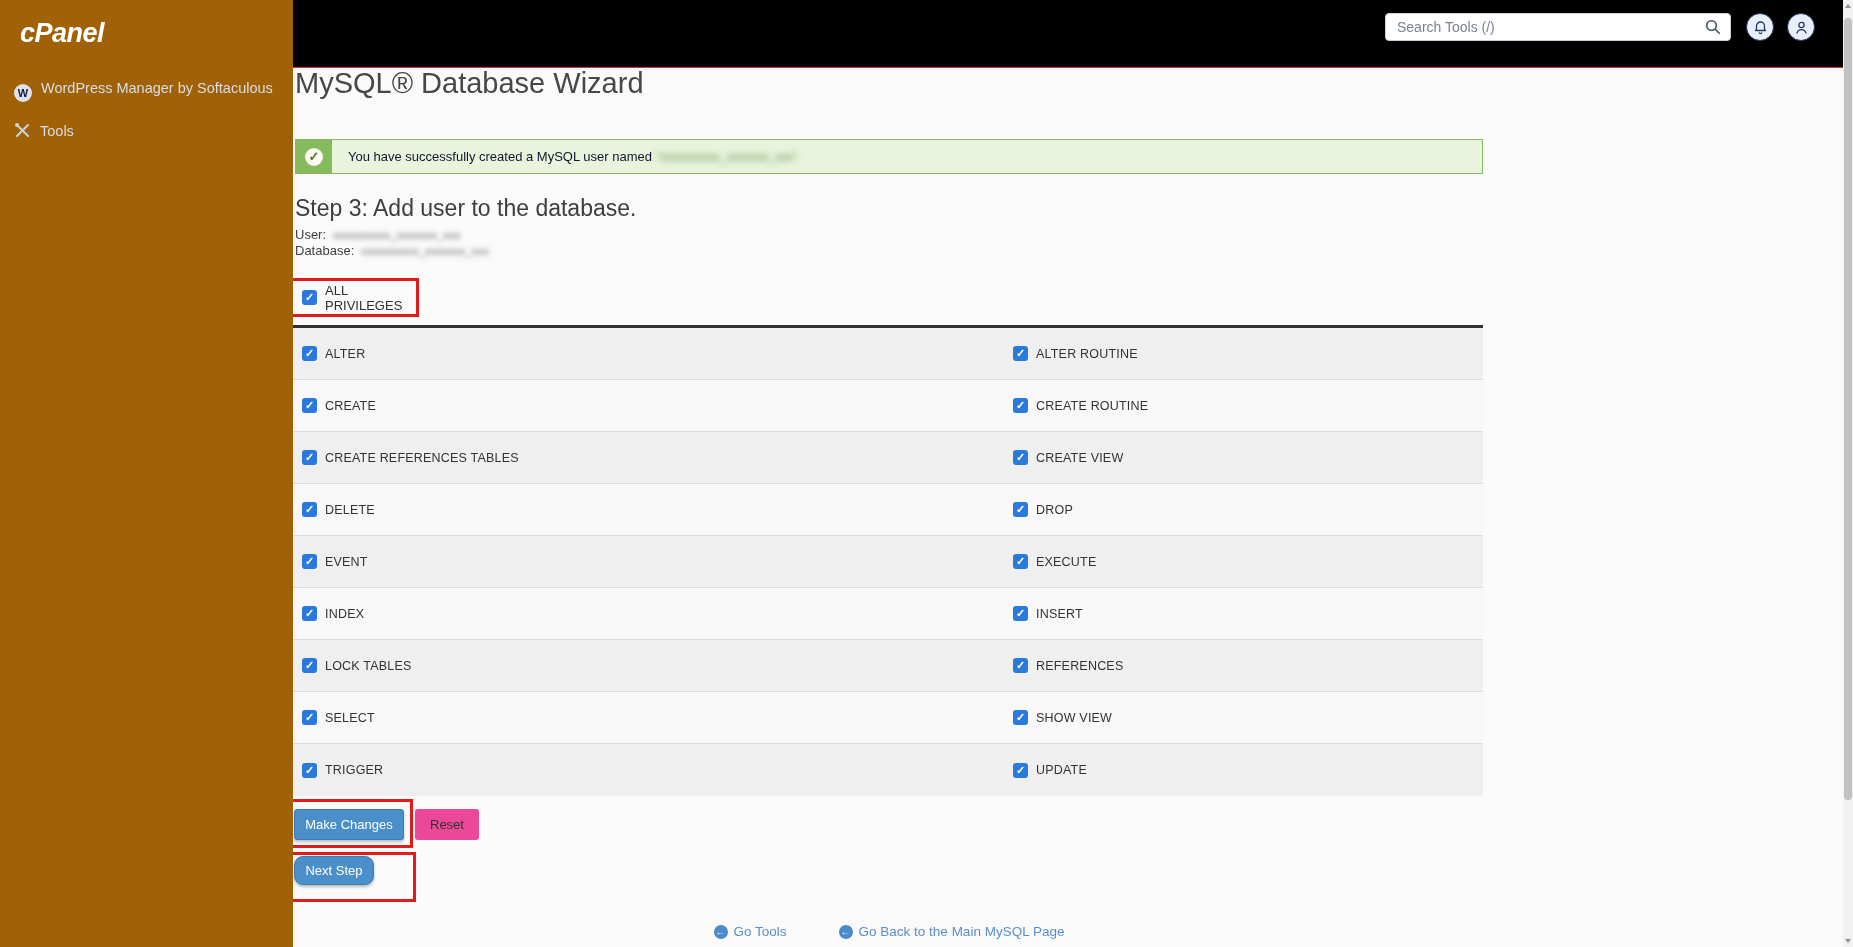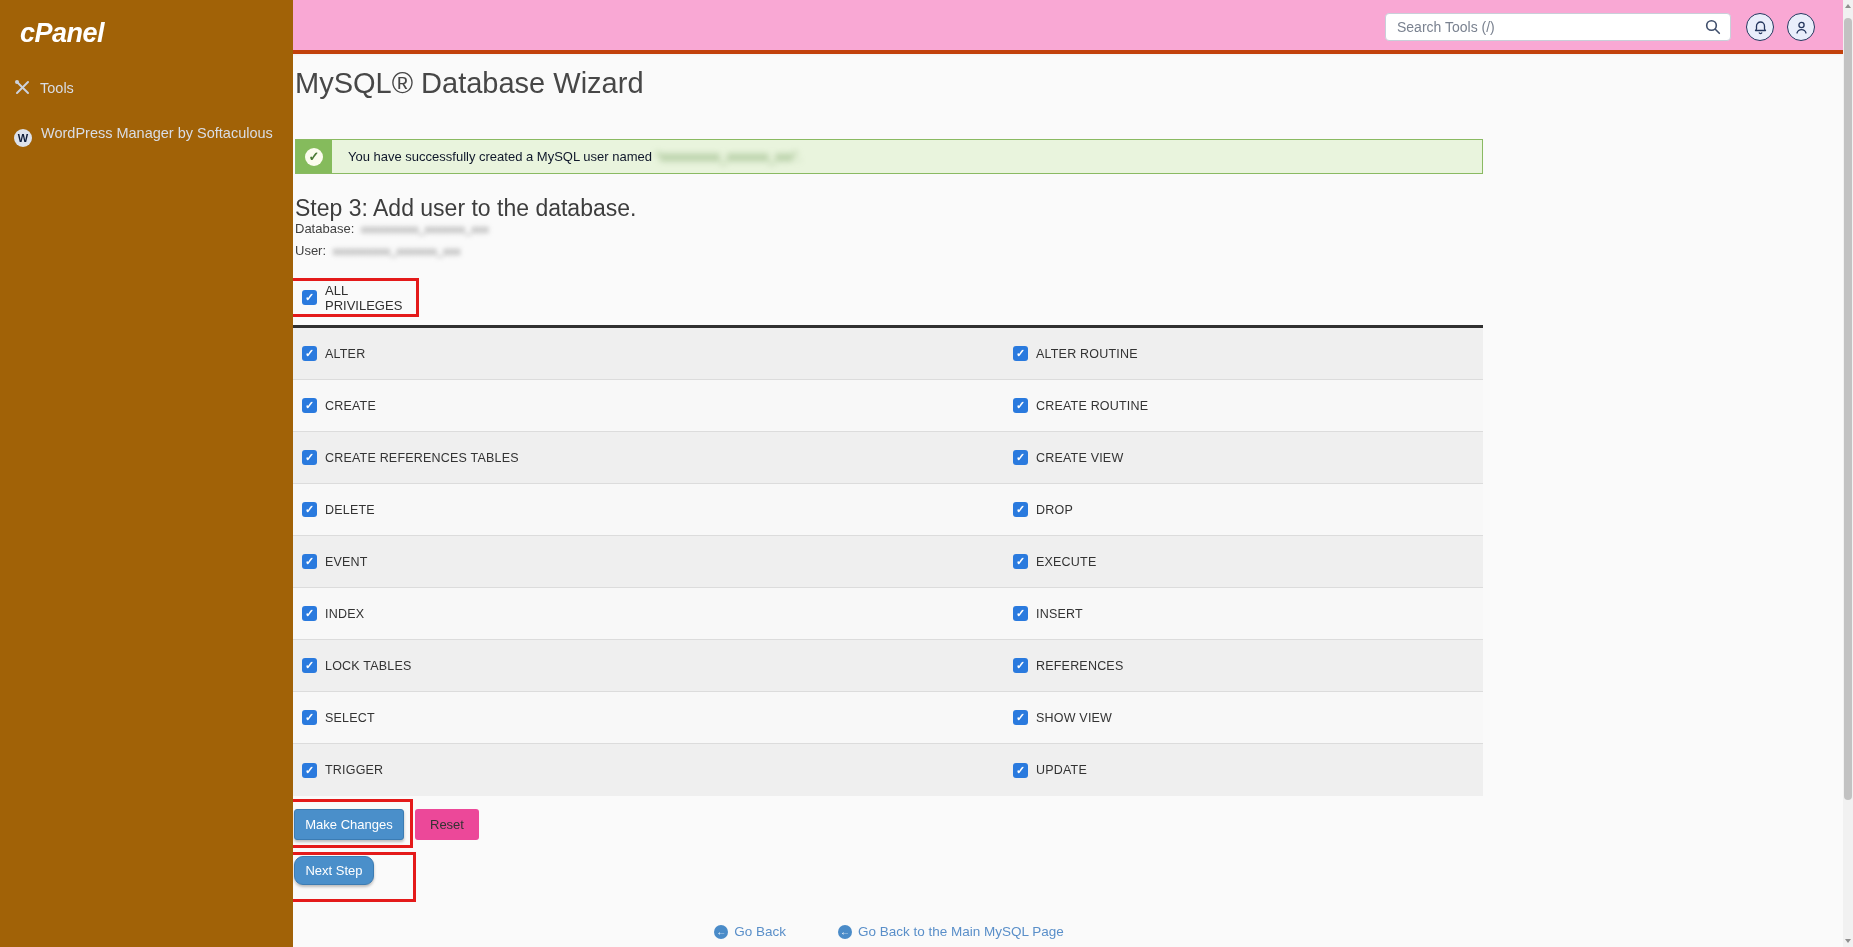--- a/index.html
+++ b/index.html
@@ -22,22 +22,22 @@
   .nav-item { padding:8px 14px; cursor:pointer; }
   .nav-icon { display:inline-block; vertical-align:-3px; margin-right:9px; }
   .wp-circle {
     display:inline-block; width:18px; height:18px; border-radius:50%;
     background:#dde2ec; color:#0e1c3a; font-size:11px; font-weight:bold;
     text-align:center; line-height:18px; vertical-align:-4px; margin-right:9px;
   }
 
   
   .topbar {
-    position:absolute; left:273px; right:0; top:0; height:54px; background:#f9a8d4;
-    border-bottom:4px solid #c2410c; box-shadow:0 1px 2px rgba(0,0,0,0.04); z-index:4;
+    position:absolute; left:273px; right:0; top:0; height:68px; background:#000000;
+    border-bottom:1px solid #c2410c; box-shadow:0 1px 2px rgba(0,0,0,0.04); z-index:4;
   }
   .search-wrap {
     position:absolute; left:1112px; top:13px; width:346px; height:28px;
     border:1px solid #c9cfd9; border-radius:4px; background:#fff;
     display:flex; align-items:center; padding:0 9px;
   }
   .search-wrap input {
     border:none; outline:none; flex:1; font-size:14px; color:#333;
     font-family:"Liberation Sans", sans-serif; background:transparent;
   }
@@ -156,33 +156,33 @@
     width:14px; height:14px; border-radius:50%; background:#4a8bc8; color:#fff;
     font-size:10px; line-height:14px; text-align:center; flex:none;
   }
 </style>
 </head>
 <body>
 
 <div class="sidebar">
   <div class="logo">cPanel</div>
   <div class="nav">
+    <div class="nav-item">
+      <span class="wp-circle">W</span><span>WordPress Manager by Softaculous</span>
+    </div>
     <div class="nav-item">
       <span class="nav-icon">
         <svg width="17" height="17" viewBox="0 0 17 17">
           <g stroke="#ccd2de" stroke-width="2" stroke-linecap="round" fill="none">
             <path d="M3 3 L14 14"></path>
             <path d="M14 3 L3 14"></path>
           </g>
           <circle cx="3" cy="3" r="2" fill="#ccd2de"></circle>
         </svg>
       </span><span>Tools</span>
-    </div>
-    <div class="nav-item">
-      <span class="wp-circle">W</span><span>WordPress Manager by Softaculous</span>
     </div>
   </div>
 </div>
 
 <div class="topbar">
   <div class="search-wrap">
     <input type="text" placeholder="Search Tools (/)" style="">
     <span style="display:flex;">
       <svg width="16" height="16" viewBox="0 0 16 16">
         <circle cx="6.5" cy="6.5" r="4.8" fill="none" stroke="#3f4e6b" stroke-width="1.6"></circle>
@@ -216,26 +216,26 @@
     <div class="banner">
       <div class="banner-stripe">
         <span class="success-badge">✓</span>
       </div>
       <span class="banner-text">You have successfully created a MySQL user named</span>
       <span class="blur-green">“xxxxxxxxxx_xxxxxxx_xxx”.</span>
     </div>
 
     <h2 class="step-heading">Step 3: Add user to the database.</h2>
 
+    <div class="meta-line first">
+      <span>User:</span>
+      <span class="blur-gray">xxxxxxxxxx_xxxxxxx_xxx</span>
+    </div>
     <div class="meta-line">
       <span>Database:</span>
-      <span class="blur-gray">xxxxxxxxxx_xxxxxxx_xxx</span>
-    </div>
-    <div class="meta-line first">
-      <span>User:</span>
       <span class="blur-gray">xxxxxxxxxx_xxxxxxx_xxx</span>
     </div>
 
     <div class="redbox redbox-ap">
       <span class="cb">✓</span>
       <span class="ap-label">ALL PRIVILEGES</span>
     </div>
 
     <div class="ptable">
 
@@ -347,21 +347,21 @@
     </div>
 
     <div class="next-wrap">
       <div class="redbox redbox-next"></div>
       <button class="btn-blue btn-next">Next Step</button>
     </div>
 
     <div class="footer-links">
       <div class="flink">
         <span class="circ-arrow">←</span>
-        <span>Go Back</span>
+        <span>Go Tools</span>
       </div>
       <div class="flink">
         <span class="circ-arrow">←</span>
         <span>Go Back to the Main MySQL Page</span>
       </div>
     </div>
 
   </div>
 </div>
 

